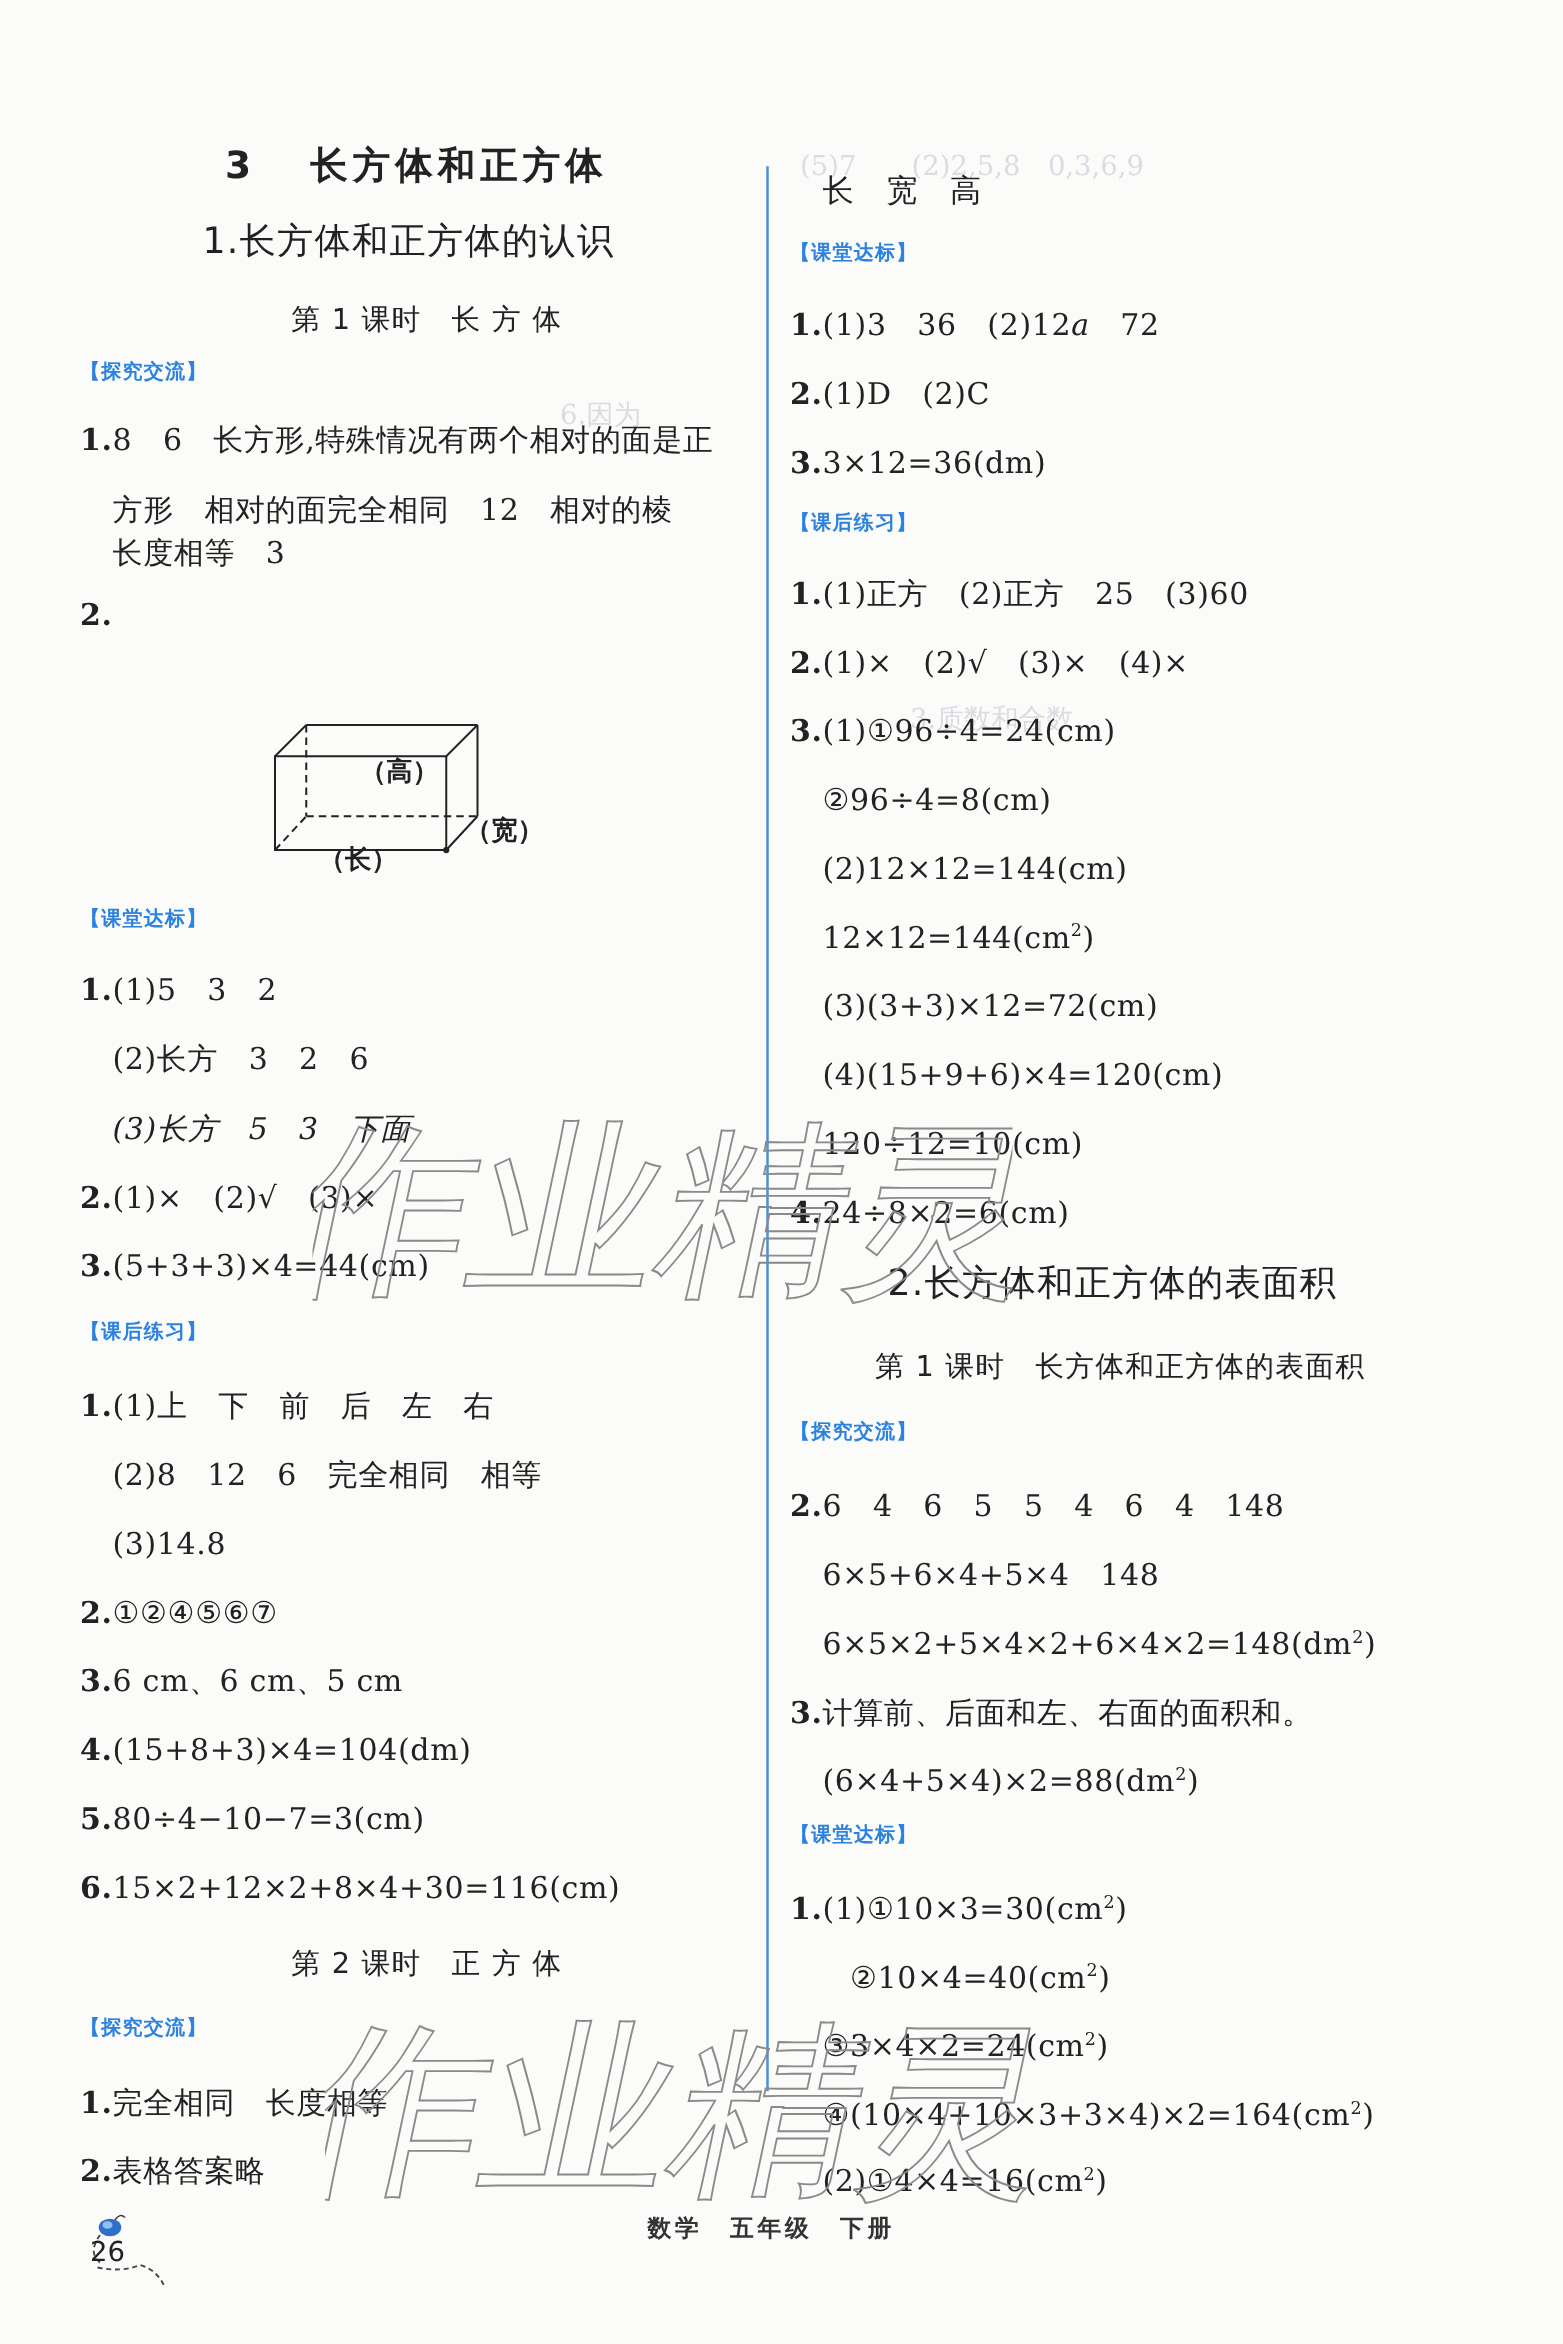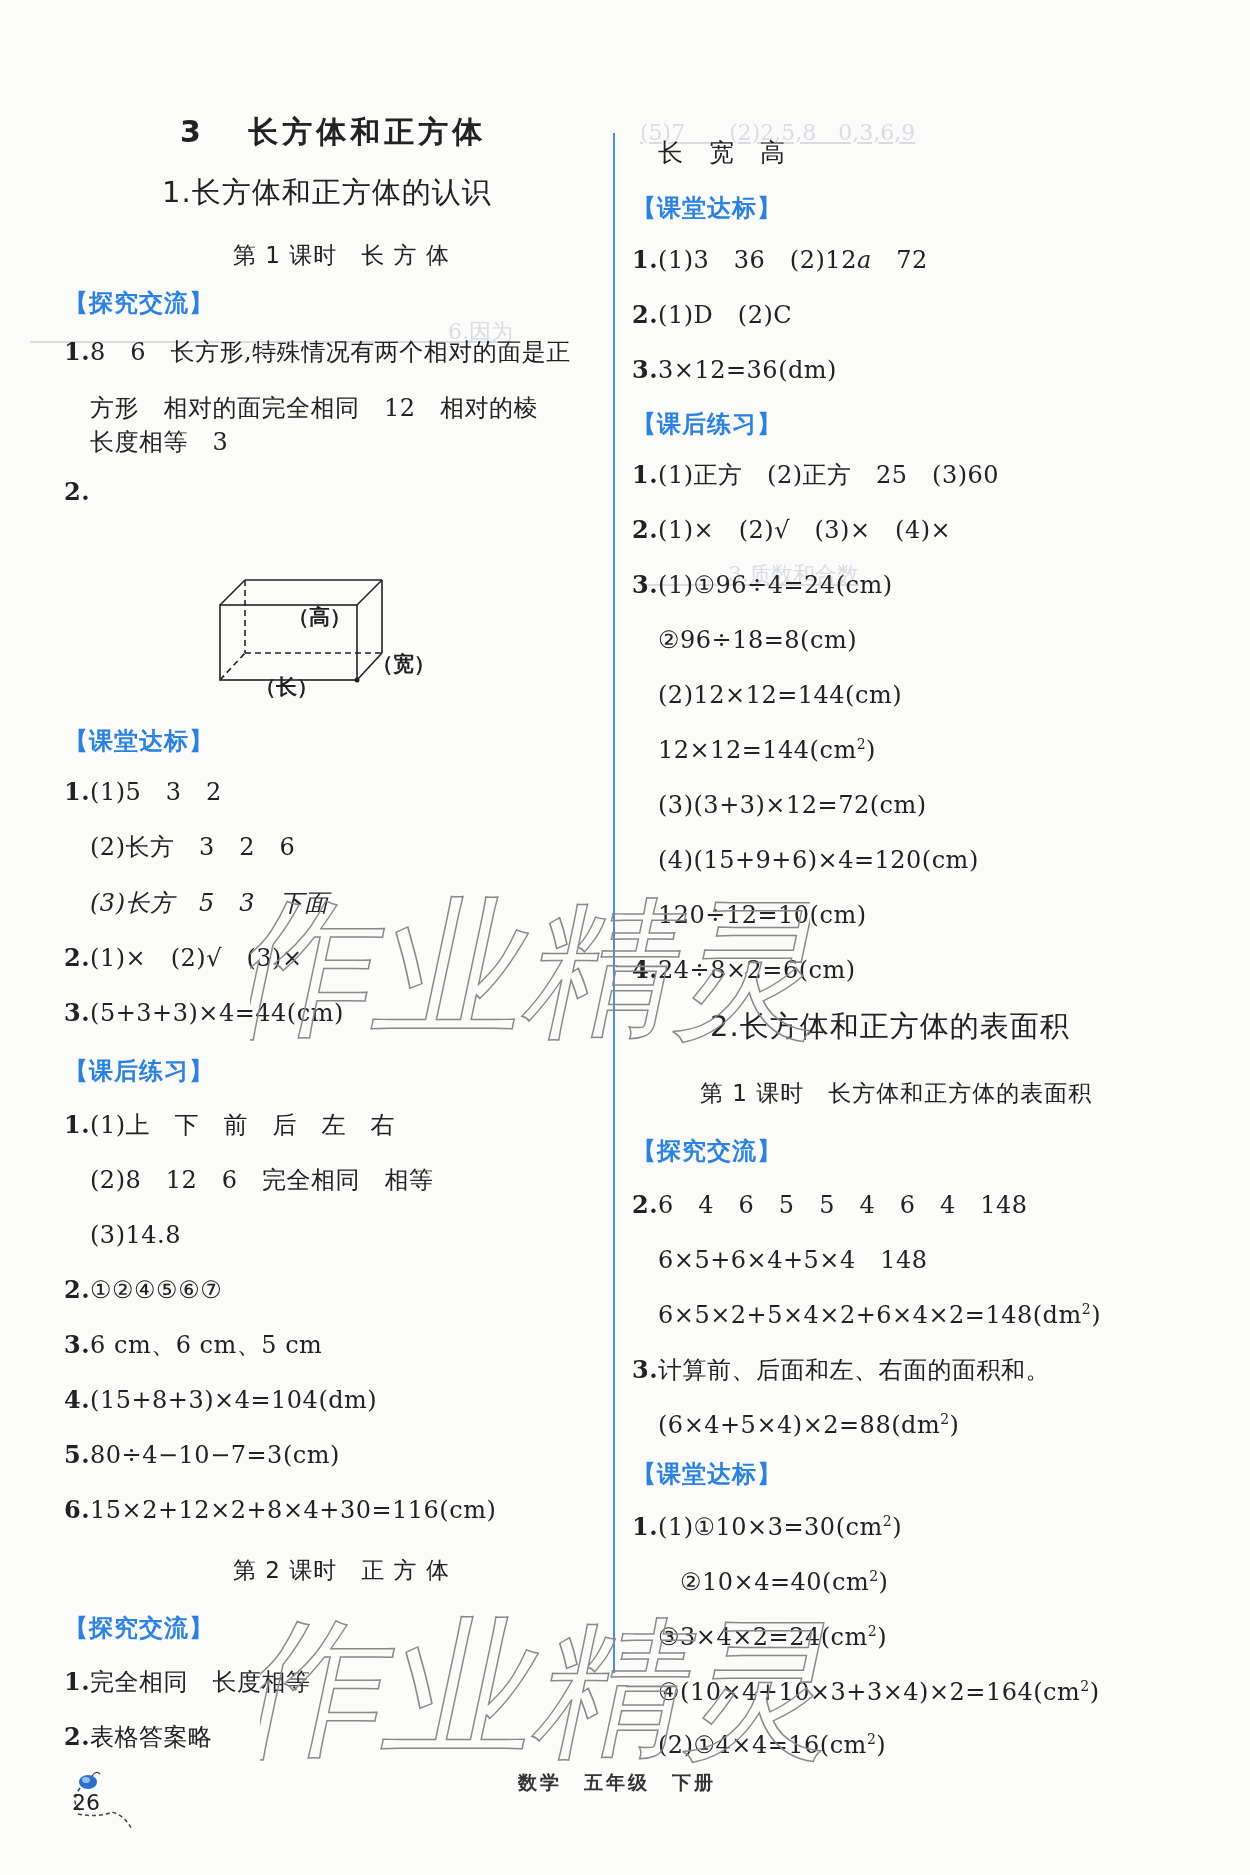--- a/index.html
+++ b/index.html
@@ -7,31 +7,31 @@
     width:1250px; height:1875px; position:relative; overflow:hidden;
     background:#fbfbf9;
     font-family:"DejaVu Serif", "Liberation Serif", serif;
     color:#222;
   }
   .page { position:absolute; left:0; top:0; width:1250px; height:1875px; }
   .divider { position:absolute; left:613px; top:133px; width:2px; height:1540px; background:#4a8fd8; }
   .abs { position:absolute; white-space:nowrap; }
   .line { font-size:24px; line-height:30px; letter-spacing:0.5px; }
   .num { font-weight:bold; }
-  .sec { font-family:"DejaVu Sans", "Liberation Sans", sans-serif; font-size:24px; color:#2b82e0; font-weight:bold; letter-spacing:1px; }
+  .sec { font-family:"DejaVu Sans", "Liberation Sans", sans-serif; font-size:16px; color:#2b82e0; font-weight:bold; letter-spacing:1px; }
   .chapter { font-family:"DejaVu Sans","Liberation Sans",sans-serif; font-size:30px; font-weight:bold; letter-spacing:4px; }
   .unit { font-family:"DejaVu Sans","Liberation Sans",sans-serif; font-size:29px; letter-spacing:1px; }
   .lesson { font-family:"DejaVu Sans","Liberation Sans",sans-serif; font-size:23px; font-weight:normal; letter-spacing:1px;margin-left:20px; }
   .indent { left:90px; }
   .rindent { left:658px; }
   sup { font-size:14px; vertical-align:super; line-height:0; }
   .footer { font-family:"DejaVu Sans","Liberation Sans",sans-serif; font-size:19px; font-weight:bold; color:#333; letter-spacing:3px; }
   .pagenum { font-family:"DejaVu Sans","Liberation Sans",sans-serif; font-size:22px; color:#222; }
   .watermark { position:absolute; pointer-events:none; }
-  .bleed { position:absolute; color:#d9dde3; font-size:22px; white-space:nowrap;text-decoration:underline; }
+  .bleed { position:absolute; color:#d9dde3; font-size:22px; white-space:nowrap; }
 </style>
 </head>
 <body>
 
 <div class="page">
 
   <div class="bleed" style="left:640px;top:118px;">(5)7　　(2)2,5,8　0,3,6,9</div>
   <div class="bleed" style="left:30px;top:300px;margin-top:17px;">　　　　　　　　　　　　　　　　　　　6.因为</div>
   <div class="bleed" style="left:640px;top:560px;">　　　　3.质数和合数</div>
 
@@ -94,21 +94,21 @@
   <div class="abs line" style="left:658px;top:138px;font-size:25px;">长　宽　高</div>
   <div class="abs sec" style="left:632px;top:192px;">【课堂达标】</div>
   <div class="abs line" style="left:632px;top:245px;"><span class="num">1.</span><span>(1)3　36　(2)12</span><i>a</i><span>　72</span></div>
   <div class="abs line" style="left:632px;top:300px;"><span class="num">2.</span><span>(1)D　(2)C</span></div>
   <div class="abs line" style="left:632px;top:355px;"><span class="num">3.</span><span>3×12=36(dm)</span></div>
 
   <div class="abs sec" style="left:632px;top:408px;">【课后练习】</div>
   <div class="abs line" style="left:632px;top:460px;"><span class="num">1.</span><span>(1)正方　(2)正方　25　(3)60</span></div>
   <div class="abs line" style="left:632px;top:515px;"><span class="num">2.</span><span>(1)×　(2)√　(3)×　(4)×</span></div>
   <div class="abs line" style="left:632px;top:570px;"><span class="num">3.</span><span>(1)①96÷4=24(cm)</span></div>
-  <div class="abs line rindent" style="top:625px;">②96÷18=8(cm)</div>
+  <div class="abs line rindent" style="top:625px;">②96÷4=8(cm)</div>
   <div class="abs line rindent" style="top:680px;">(2)12×12=144(cm)</div>
   <div class="abs line rindent" style="top:735px;"><span>12×12=144(cm</span><sup>2</sup><span>)</span></div>
   <div class="abs line rindent" style="top:790px;">(3)(3+3)×12=72(cm)</div>
   <div class="abs line rindent" style="top:845px;">(4)(15+9+6)×4=120(cm)</div>
   <div class="abs line rindent" style="top:900px;">120÷12=10(cm)</div>
   <div class="abs line" style="left:632px;top:955px;"><span class="num">4.</span><span>24÷8×2=6(cm)</span></div>
 
   <div class="abs unit" style="left:710px;top:1007px;">2.长方体和正方体的表面积</div>
   <div class="abs lesson" style="left:680px;top:1078px;">第 1 课时　长方体和正方体的表面积</div>
   <div class="abs sec" style="left:632px;top:1135px;">【探究交流】</div>

